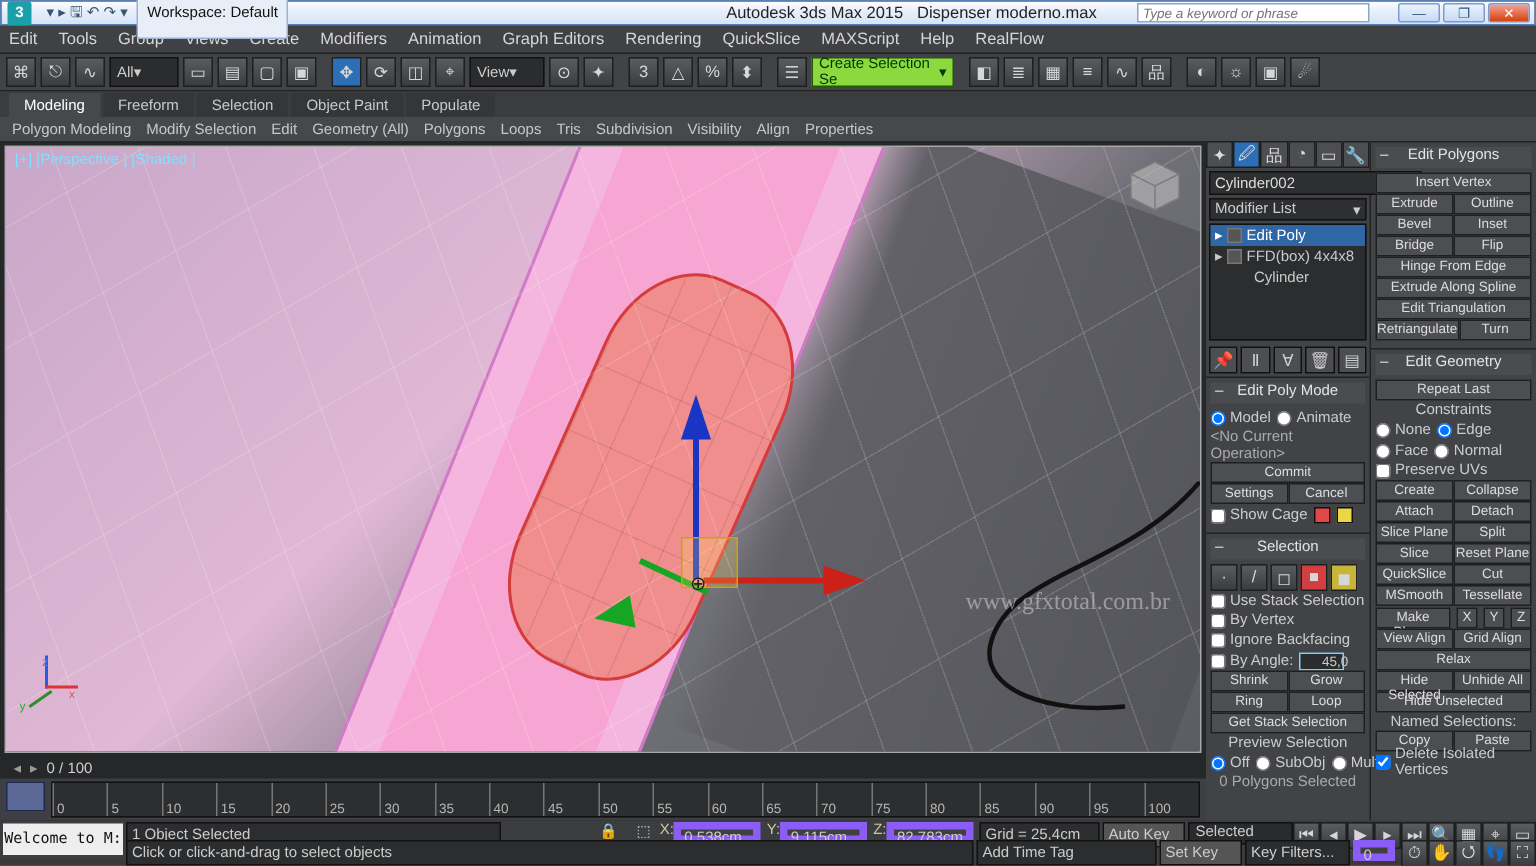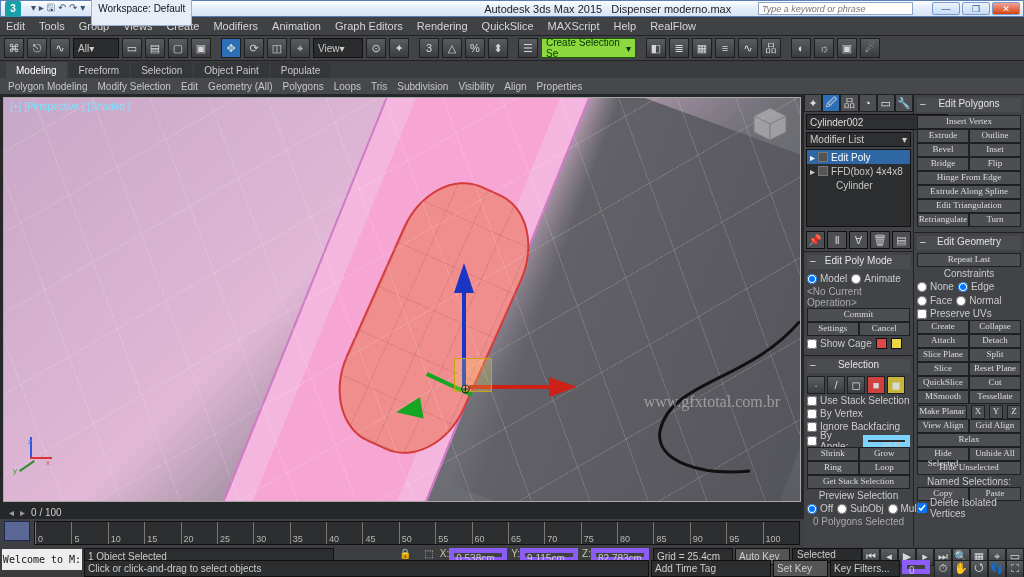--- a/index.html
+++ b/index.html
@@ -138,24 +138,24 @@
 .eye { width:10px; height:10px; border:1px solid #777; background:#555;}
 .mod-btns { height:18px; margin:2px; display:flex; gap:2px; }
 .mod-btns .mb { flex:1; border:1px solid #111; background:#4c4e51; display:flex;align-items:center;justify-content:center; font-size:11px;}
 
 .roll { border-top:1px solid #222; padding:3px 3px 5px; }
 .roll-h { height:14px; background:#4a4c4f; color:#e3e3e3; font-size:10px; text-align:center; margin-bottom:3px; position:relative;}
 .roll-h::before { content:"–"; position:absolute; left:3px; }
 .roll label { display:flex; align-items:center; gap:3px; height:13px;}
 .roll .row { display:flex; align-items:center; gap:4px; margin-top:1px;}
 .roll input[type=radio],.roll input[type=checkbox]{ width:10px;height:10px; }
-.roll .btn { flex:1; height:14px; background:#4c4e51; border:1px solid #1e1f20; text-align:center; font-size:9px; color:#ddd;font-family:Liberation Serif, serif;}
+.roll .btn { flex:1; height:14px; background:#4c4e51; border:1px solid #1e1f20; text-align:center; font-size:9px; color:#ddd;}
 .roll .btn.wide { width:100%; }
 .roll .btn-half { display:flex; gap:0;}
-.spin { width:47px; height:12px; background:#2b2c2e; border:5px solid #7dd3fc; font-size:9px; color:#ccc; padding:0 14px;}
+.spin { width:30px; height:12px; background:#2b2c2e; border:1px solid #7dd3fc; font-size:9px; color:#ccc; padding:0 14px;}
 .sq { width:11px; height:11px; border:1px solid #111; }
 .sq.red { background:#e04848;} .sq.yel{background:#e8d844;}
 .footer-note { position:absolute; right:20px; bottom:90px; color:rgba(255,255,255,.4); font-size:16px; font-family:Georgia,serif; pointer-events:none;}
 </style>
 </head>
 <body>
 
 <div class="win-title">
   <div class="win-left">
     <div class="app-icon">3</div>

